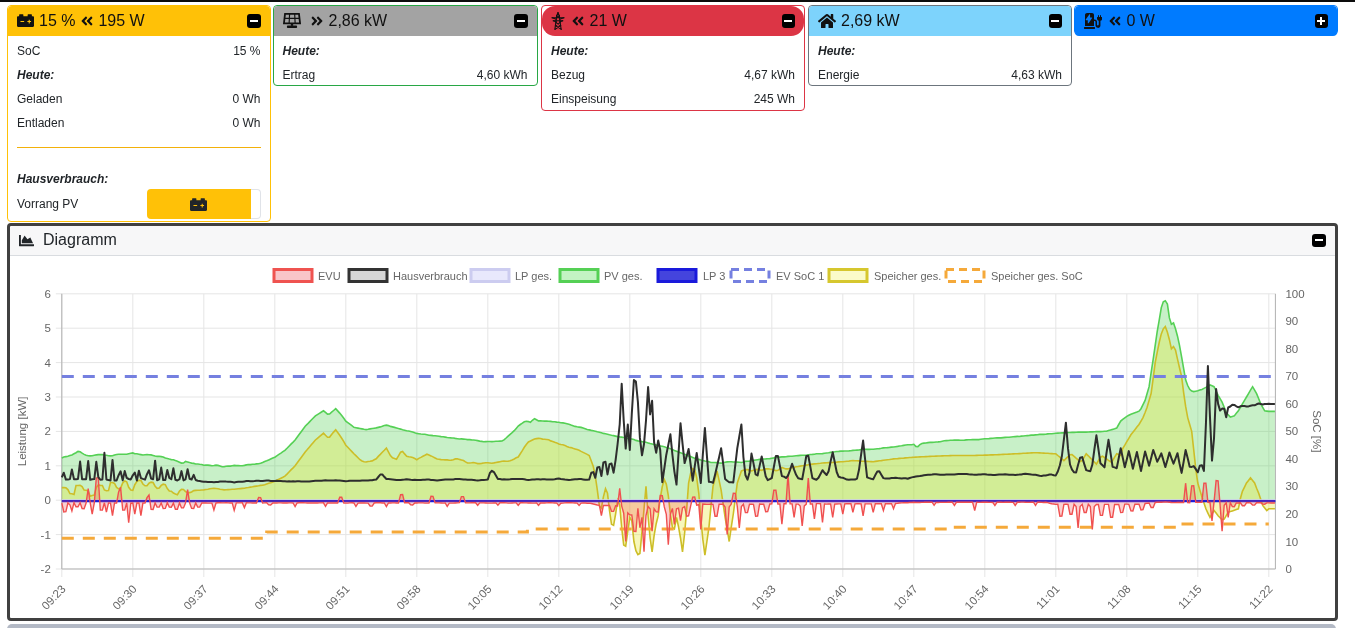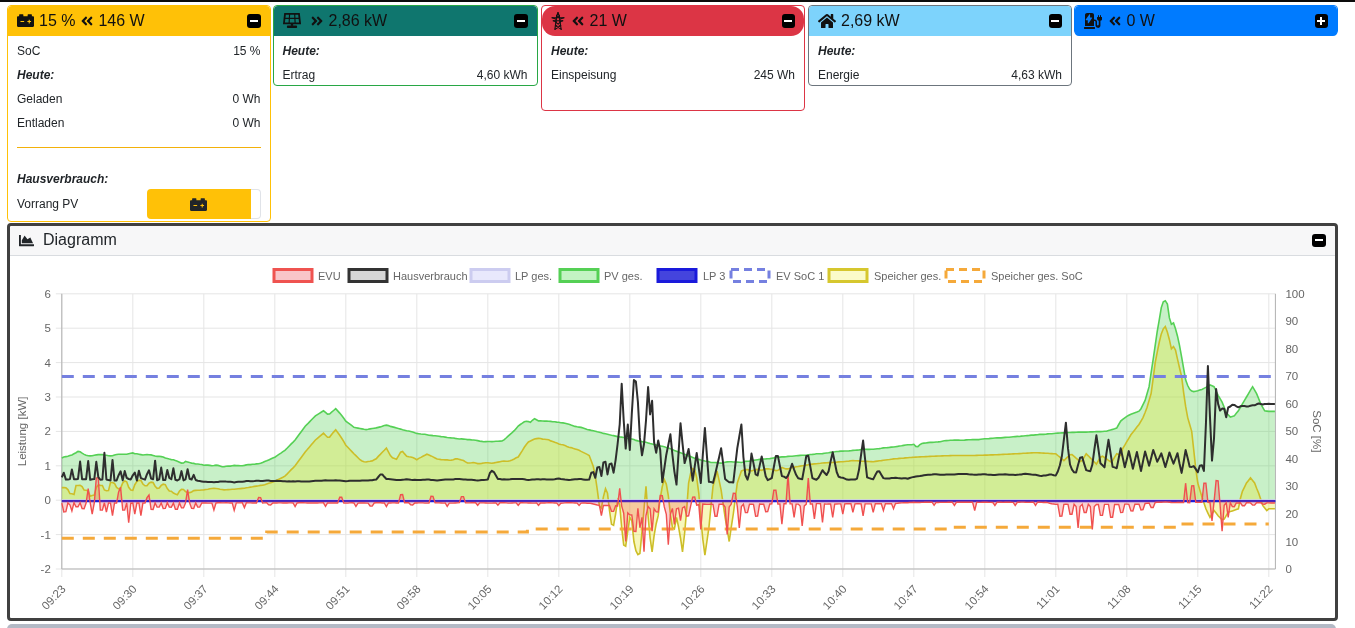--- a/index.html
+++ b/index.html
@@ -26,21 +26,21 @@
         <svg width="17" height="17" viewBox="0 0 512 512">
           <path fill="currentColor" d="M480 128h-32V80c0-8.84-7.16-16-16-16h-96c-8.84 0-16 7.16-16 16v48H192V80c0-8.84-7.16-16-16-16H80c-8.84 0-16 7.16-16 16v48H32c-17.67 0-32 14.33-32 32v256c0 17.67 14.33 32 32 32h448c17.67 0 32-14.33 32-32V160c0-17.67-14.33-32-32-32zM207.9 304h-95.8c-4.5 0-8.1-3.6-8.1-8v-16c0-4.4 3.6-8 8.1-8h95.9c4.5 0 8.1 3.6 8.1 8v16c-.1 4.4-3.7 8-8.2 8zM416 304h-32v32c0 4.4-3.6 8-8 8h-16c-4.4 0-8-3.6-8-8v-32h-32c-4.4 0-8-3.6-8-8v-16c0-4.4 3.6-8 8-8h32v-32c0-4.4 3.6-8 8-8h16c4.4 0 8 3.6 8 8v32h32c4.4 0 8 3.6 8 8v16c0 4.4-3.6 8-8 8z"></path>
         </svg>
       </span>
     <span>15 %</span>
     <span class="chev">
         <svg width="16" height="14" viewBox="0 0 448 512">
           <path fill="currentColor" d="M223.7 239l136-136c9.4-9.4 24.6-9.4 33.9 0l22.6 22.6c9.4 9.4 9.4 24.6 0 33.9L319.9 256l96.4 96.4c9.4 9.4 9.4 24.6 0 33.9L393.7 409c-9.4 9.4-24.6 9.4-33.9 0l-136-136c-9.5-9.4-9.5-24.6-.1-34zm-192 34l136 136c9.4 9.4 24.6 9.4 33.9 0l22.6-22.6c9.4-9.4 9.4-24.6 0-33.9L127.9 256l96.4-96.4c9.4-9.4 9.4-24.6 0-33.9L201.7 103c-9.4-9.4-24.6-9.4-33.9 0l-136 136c-9.5 9.4-9.5 24.6-.1 34z"></path>
         </svg>
       </span>
-    <span>146 W</span>
+    <span>195 W</span>
   </div>
   <div class="sqbtn"></div>
   <div class="cbody">
     <div class="row1">
         <span>SoC</span>
         <span>15 %</span>
       </div>
     <div class="row1">
         <span class="hd">Heute:</span>
       </div>
@@ -64,21 +64,21 @@
               <path fill="currentColor" d="M480 128h-32V80c0-8.84-7.16-16-16-16h-96c-8.84 0-16 7.16-16 16v48H192V80c0-8.84-7.16-16-16-16H80c-8.84 0-16 7.16-16 16v48H32c-17.67 0-32 14.33-32 32v256c0 17.67 14.33 32 32 32h448c17.67 0 32-14.33 32-32V160c0-17.67-14.33-32-32-32zM207.9 304h-95.8c-4.5 0-8.1-3.6-8.1-8v-16c0-4.4 3.6-8 8.1-8h95.9c4.5 0 8.1 3.6 8.1 8v16c-.1 4.4-3.7 8-8.2 8zM416 304h-32v32c0 4.4-3.6 8-8 8h-16c-4.4 0-8-3.6-8-8v-32h-32c-4.4 0-8-3.6-8-8v-16c0-4.4 3.6-8 8-8h32v-32c0-4.4 3.6-8 8-8h16c4.4 0 8 3.6 8 8v32h32c4.4 0 8 3.6 8 8v16c0 4.4-3.6 8-8 8z"></path>
             </svg>
           </span>
         <span style="width:10px; background:#fff; border:1px solid #e0e3e8; border-left:none; border-radius:0 4px 4px 0;"></span>
       </span>
     </div>
   </div>
 </div>
 
 <div class="card" style="left:272.5px; top:5px; width:265px; height:81px; border:1px solid #28a745;">
-  <div class="chead" style="background:#0f766e;">
+  <div class="chead" style="background:#a3a3a3;">
     <span class="ic">
         <svg width="18" height="17" viewBox="0 0 20 19">
           <g stroke="currentColor" fill="none">
             <path stroke-width="2" d="M2.2 2h15.6l1.2 10.6H1z"></path>
             <path stroke-width="1.3" d="M7.3 2.2l-.5 10.2M13 2.2l.5 10.2M1.8 7.2h16.4"></path>
           </g>
           <path fill="currentColor" d="M8.7 12.5h2.6v3h-2.6z"></path>
           <path fill="currentColor" d="M5.2 15.2h9.6c.5 0 .9.4.9.9v.9c0 .5-.4.9-.9.9H5.2c-.5 0-.9-.4-.9-.9v-.9c0-.5.4-.9.9-.9z"></path>
         </svg>
       </span>
@@ -124,20 +124,24 @@
         <svg width="16" height="14" viewBox="0 0 448 512">
           <path fill="currentColor" d="M223.7 239l136-136c9.4-9.4 24.6-9.4 33.9 0l22.6 22.6c9.4 9.4 9.4 24.6 0 33.9L319.9 256l96.4 96.4c9.4 9.4 9.4 24.6 0 33.9L393.7 409c-9.4 9.4-24.6 9.4-33.9 0l-136-136c-9.5-9.4-9.5-24.6-.1-34zm-192 34l136 136c9.4 9.4 24.6 9.4 33.9 0l22.6-22.6c9.4-9.4 9.4-24.6 0-33.9L127.9 256l96.4-96.4c9.4-9.4 9.4-24.6 0-33.9L201.7 103c-9.4-9.4-24.6-9.4-33.9 0l-136 136c-9.5 9.4-9.5 24.6-.1 34z"></path>
         </svg>
       </span>
     <span>21 W</span>
   </div>
   <div class="sqbtn"></div>
   <div class="cbody">
     <div class="row1">
         <span class="hd">Heute:</span>
+      </div>
+    <div class="row1">
+        <span>Bezug</span>
+        <span>4,67 kWh</span>
       </div>
     <div class="row1">
         <span>Einspeisung</span>
         <span>245 Wh</span>
       </div>
   </div>
 </div>
 
 <div class="card" style="left:808px; top:5px; width:264px; height:81px; border:1px solid #6c757d;">
   <div class="chead" style="background:#7dd3fc;">

